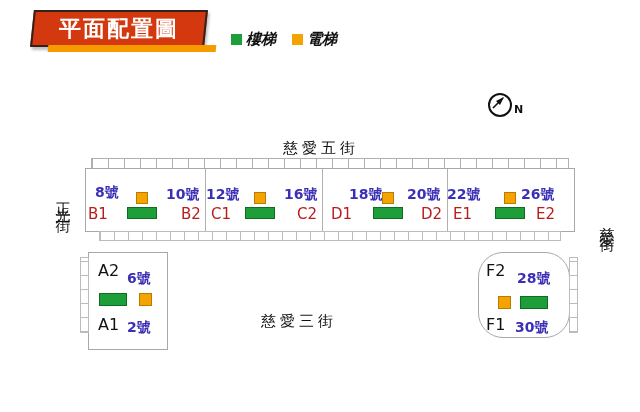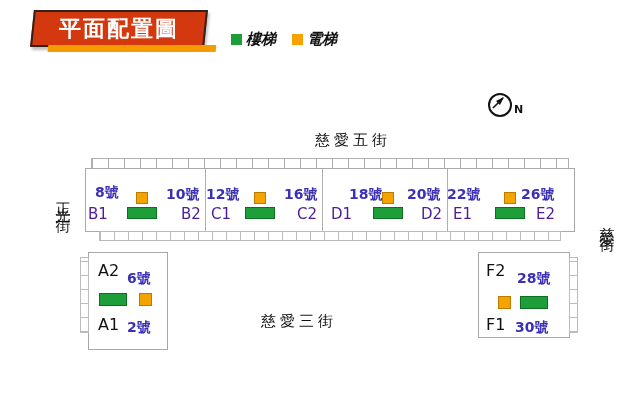--- a/index.html
+++ b/index.html
@@ -59,33 +59,33 @@
     border:1px solid #a8a8a8; box-sizing:border-box; background:#fff;
   }
   .mb-teeth-bottom {
     position:absolute; left:14px; top:73px; width:462px; height:10px;
     border:1px solid #bcbcbc; box-sizing:border-box;
     background:repeating-linear-gradient(90deg,#bcbcbc 0 1px,#ffffff 1px 14px);
   }
   .mb-div { position:absolute; top:11px; width:1px; height:62px; background:#b0b0b0; }
 
   .unit-num { position:absolute; color:#3b2fb5; font-size:14px; font-weight:bold; white-space:nowrap; }
-  .unit-name { position:absolute; color:#4c1d95; font-size:15px; white-space:nowrap; }
+  .unit-name { position:absolute; color:#b91c1c; font-size:15px; white-space:nowrap; }
 
   .core { position:absolute; top:34px; width:30px; height:30px; }
   .icon-orange { background:#f5a300; border:1px solid #b97c00; box-sizing:border-box; }
   .icon-green { background:#1e9e38; border:1px solid #0d6e22; box-sizing:border-box; }
   .core-elev { position:absolute; left:9px; top:0; width:12px; height:12px; }
   .core-stair { position:absolute; left:0; top:15px; width:30px; height:12px; }
 
   .bldg {
     position:absolute; border:1px solid #a8a8a8; box-sizing:border-box; background:#fff;
   }
   .bldg-a { left:88px; top:252px; width:80px; height:98px; }
-  .bldg-f { left:478px; top:252px; width:92px; height:86px; }
+  .bldg-f { left:478px; top:252px; width:92px; height:86px;border-radius:25px; }
   .teeth-vert {
     position:absolute; width:9px; height:76px; top:4px;
     border:1px solid #bcbcbc; box-sizing:border-box;
     background:repeating-linear-gradient(0deg,#bcbcbc 0 1px,#ffffff 1px 14px);
   }
   .bldg-label-black { position:absolute; color:#111; font-size:16px; white-space:nowrap; }
   .bldg-label-num { position:absolute; color:#3b2fb5; font-size:14px; font-weight:bold; white-space:nowrap; }
   .b-stair { position:absolute; width:28px; height:13px; }
   .b-elev { position:absolute; width:13px; height:13px; }
 
@@ -118,21 +118,21 @@
 
   <div class="compass">
     <div class="compass-circle"></div>
     <svg width="20" height="20" viewBox="0 0 20 20" style="position:absolute;left:0;top:0;">
       <line x1="5" y1="15" x2="15" y2="5" stroke="#111" stroke-width="1.6"></line>
       <polygon points="16,4 8,8 12,12" fill="#111"></polygon>
     </svg>
     <span class="compass-n">N</span>
   </div>
 
-  <span class="street-h" style="left:283px; top:131px;margin-left:32px;">慈愛五街</span>
+  <span class="street-h" style="left:283px; top:139px;">慈愛五街</span>
   <span class="street-v" style="left:53px; top:191px;">正光二街</span>
   <span class="street-v" style="left:597px; top:215px;">慈愛街</span>
   <span class="street-h" style="left:261px; top:312px;">慈愛三街</span>
 
   <div class="main-building">
     <div class="mb-teeth-top"></div>
     <div class="mb-body"></div>
     <div class="mb-teeth-bottom"></div>
     <div class="mb-div" style="left:120px;"></div>
     <div class="mb-div" style="left:237px;"></div>

